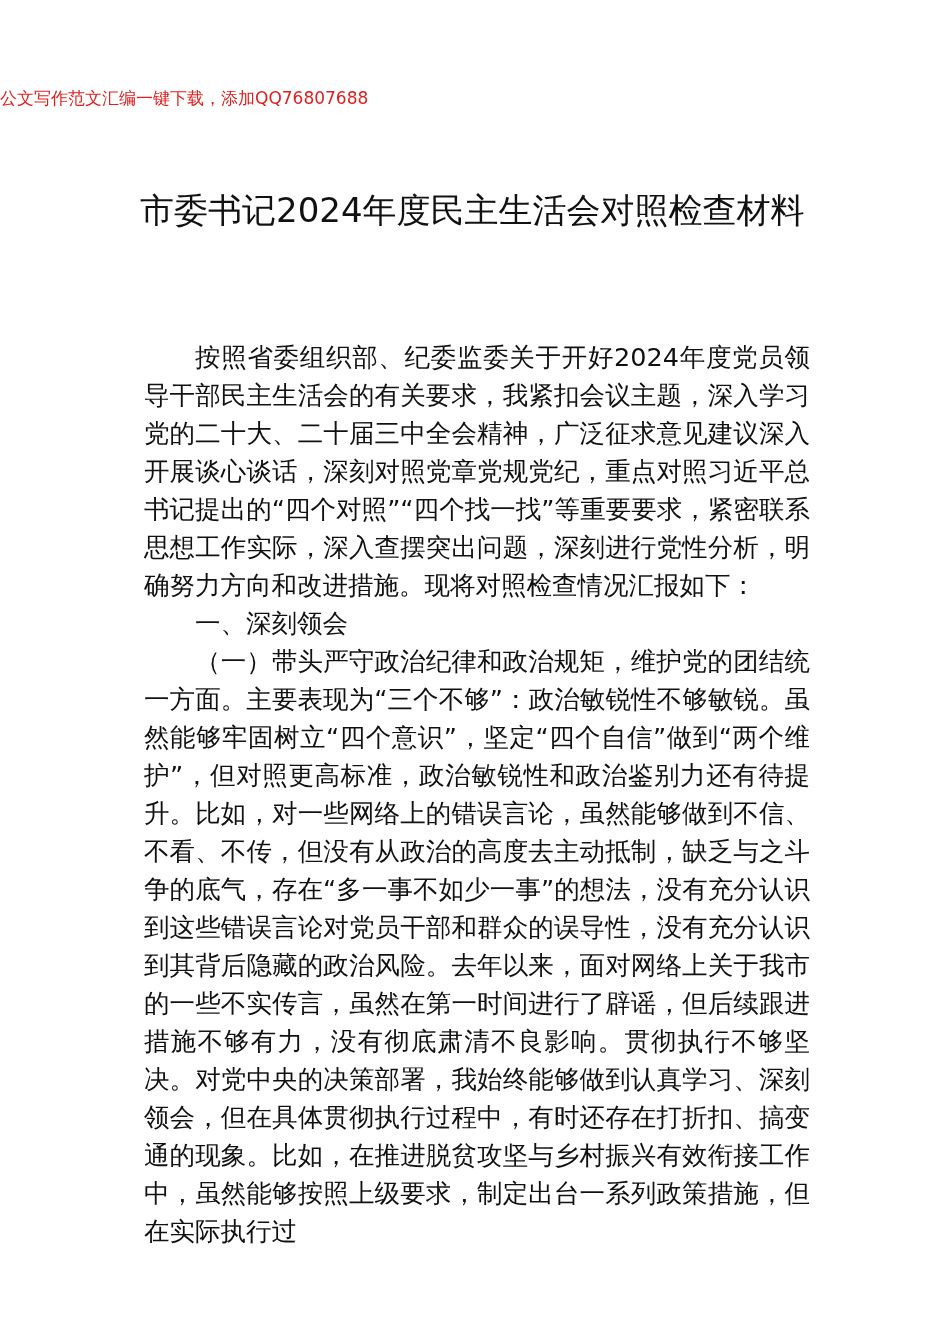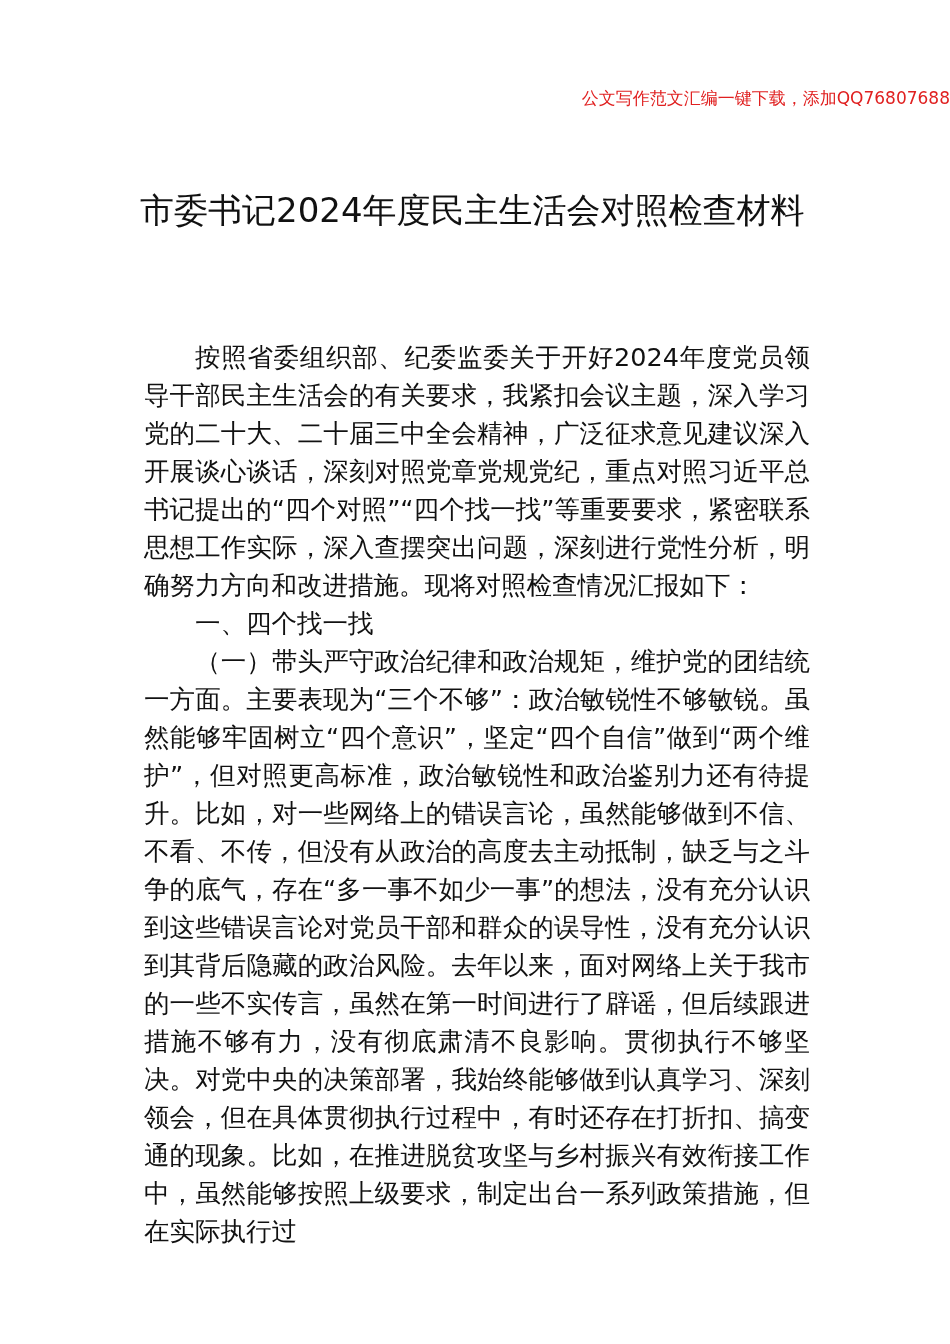--- a/index.html
+++ b/index.html
@@ -19,21 +19,21 @@
       position: absolute;
       left: 0; top: 0;
       width: 950px; height: 1344px;
       background: #ffffff;
     }
     .header-banner {
       position: absolute;
       top: 86px;
       left: 0;
       width: 950px;
-      text-align: right;
+      text-align: left;
       font-size: 17px;
       color: #e02020;
       letter-spacing: 0px;
       line-height: 24px;
     }
     .doc-title {
       position: absolute;
       top: 152px;
       left: 140px;
       width: 680px;
@@ -66,16 +66,16 @@
 </head>
 <body>
 
 <div class="page">
   <div class="header-banner">公文写作范文汇编一键下载，添加QQ76807688</div>
 
   <h1 class="doc-title">市委书记2024年度民主生活会对照检查材料</h1>
 
   <div class="body-text">
     <p>按照省委组织部、纪委监委关于开好2024年度党员领导干部民主生活会的有关要求，我紧扣会议主题，深入学习党的二十大、二十届三中全会精神，广泛征求意见建议深入开展谈心谈话，深刻对照党章党规党纪，重点对照习近平总书记提出的“四个对照”“四个找一找”等重要要求，紧密联系思想工作实际，深入查摆突出问题，深刻进行党性分析，明确努力方向和改进措施。现将对照检查情况汇报如下：</p>
-    <p class="heading">一、四个找一找</p>
+    <p class="heading">一、深刻领会</p>
     <p>（一）带头严守政治纪律和政治规矩，维护党的团结统一方面。主要表现为“三个不够”：政治敏锐性不够敏锐。虽然能够牢固树立“四个意识”，坚定“四个自信”做到“两个维护”，但对照更高标准，政治敏锐性和政治鉴别力还有待提升。比如，对一些网络上的错误言论，虽然能够做到不信、不看、不传，但没有从政治的高度去主动抵制，缺乏与之斗争的底气，存在“多一事不如少一事”的想法，没有充分认识到这些错误言论对党员干部和群众的误导性，没有充分认识到其背后隐藏的政治风险。去年以来，面对网络上关于我市的一些不实传言，虽然在第一时间进行了辟谣，但后续跟进措施不够有力，没有彻底肃清不良影响。贯彻执行不够坚决。对党中央的决策部署，我始终能够做到认真学习、深刻领会，但在具体贯彻执行过程中，有时还存在打折扣、搞变通的现象。比如，在推进脱贫攻坚与乡村振兴有效衔接工作中，虽然能够按照上级要求，制定出台一系列政策措施，但在实际执行过</p>
   </div>
 </div>
 
 </body></html>

